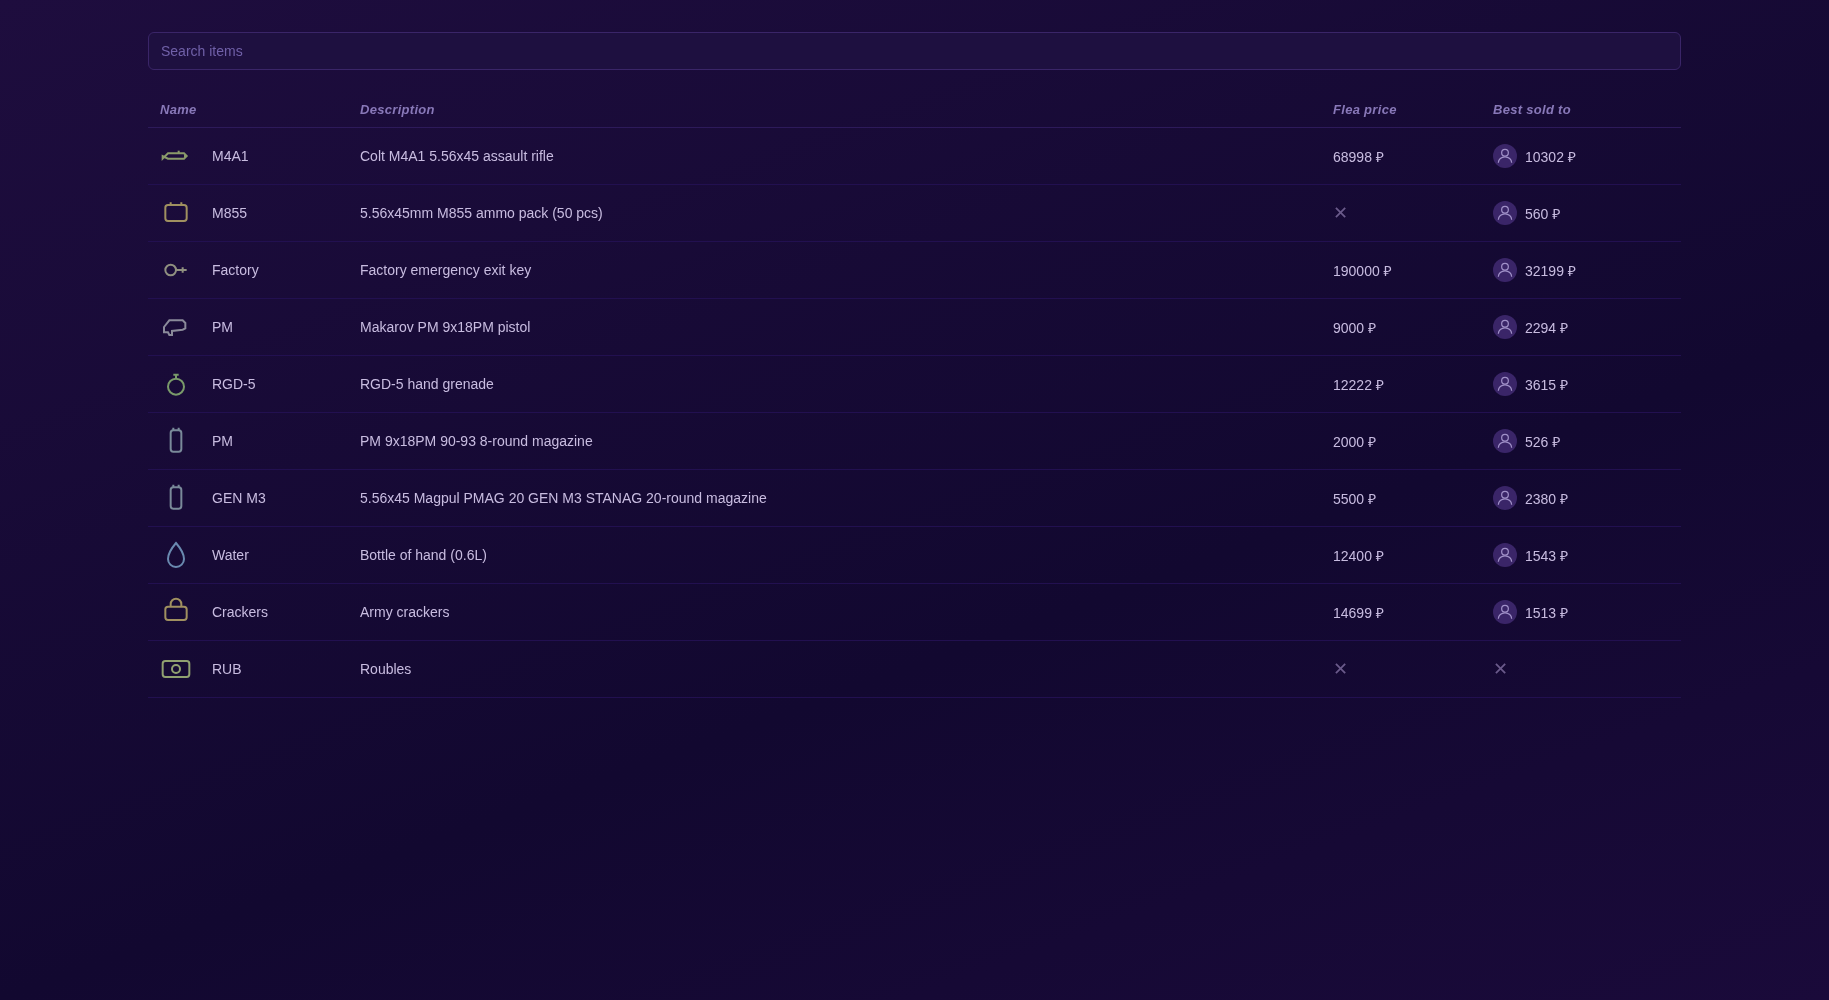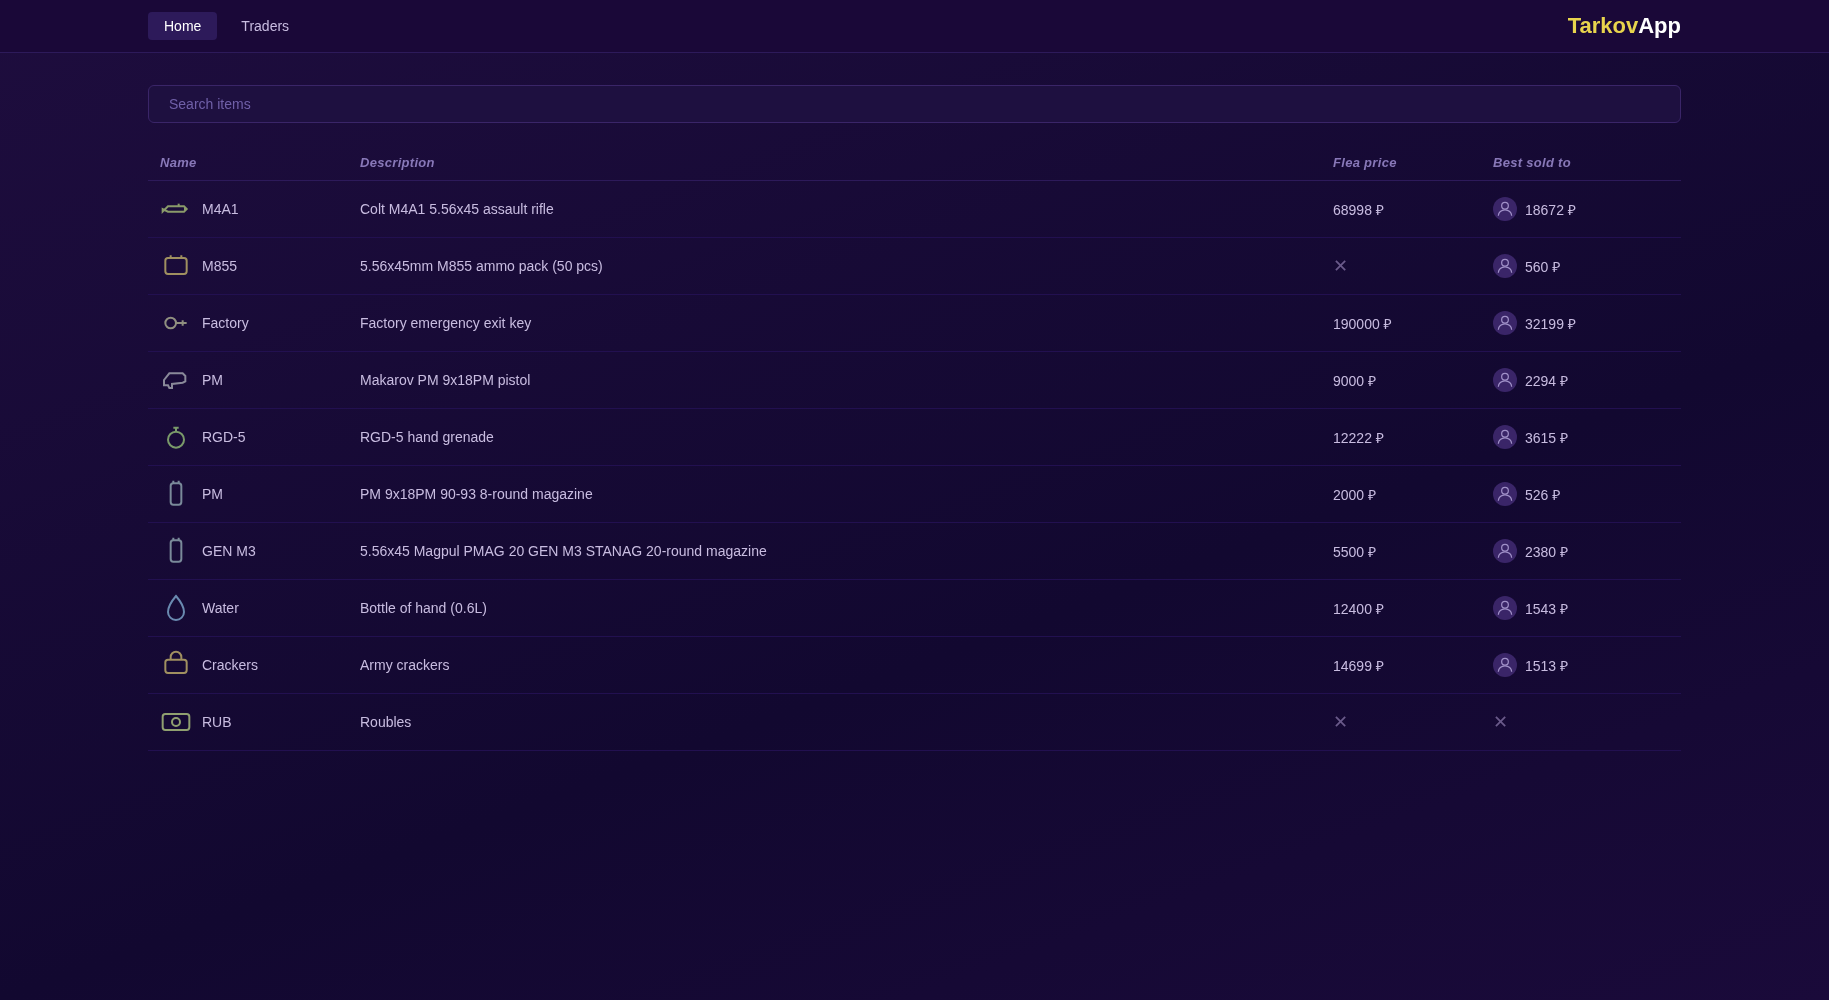--- a/index.html
+++ b/index.html
@@ -53,21 +53,21 @@
     .main {
       padding: 32px 148px;
     }
 
     
     .search-bar {
       width: 100%;
       background: #1e1040;
       border: 1px solid #3a2568;
       border-radius: 6px;
-      padding: 10px 20px;
+      padding: 10px 12px;
       color: #a090c8;
       font-size: 14px;
       margin-bottom: 24px;
       outline: none;
     }
     .search-bar::placeholder { color: #7060a8; }
 
     
     .items-table {
       width: 100%;
@@ -96,21 +96,21 @@
     .items-table td {
       padding: 12px 12px;
       font-size: 14px;
       color: #c8bce0;
       vertical-align: middle;
     }
 
     .item-name-cell {
       display: flex;
       align-items: center;
-      gap: 10px;
+      gap: 20px;
     }
     .item-icon {
       width: 32px;
       height: 32px;
       display: flex;
       align-items: center;
       justify-content: center;
       font-size: 20px;
       flex-shrink: 0;
     }
@@ -167,29 +167,20 @@
       font-size: 15px;
       font-weight: 600;
       cursor: pointer;
     }
   </style>
 </head>
 <body>
 
 <div class="app-wrapper">
 
-  <nav class="navbar">
-    <div class="nav-links">
-      <button class="nav-link active">Home</button>
-      <button class="nav-link">Traders</button>
-    </div>
-    <div class="brand">
-      <span class="brand-tarkov">Tarkov</span><span class="brand-app">App</span>
-    </div>
-  </nav>
 
   <main class="main">
 
     <input type="text" class="search-bar" placeholder="Search items" style="">
 
     <table class="items-table">
       <thead>
         <tr>
           <th class="col-name">Name</th>
           <th class="col-desc">Description</th>
@@ -214,21 +205,21 @@
             <td>Colt M4A1 5.56x45 assault rifle</td>
             <td class="flea-price">68998 ₽</td>
             <td>
               <div class="sold-to-cell">
                 <div class="trader-icon">
                   <svg viewBox="0 0 24 24" fill="none" stroke="#a090c8" stroke-width="1.5">
                     <circle cx="12" cy="8" r="4"></circle>
                     <path d="M4 20c0-4 3.6-7 8-7s8 3 8 7"></path>
                   </svg>
                 </div>
-                <span>18672 ₽</span>
+                <span>10302 ₽</span>
               </div>
             </td>
           </tr>
           <tr>
             <td>
               <div class="item-name-cell">
                 <div class="item-icon">
                   <svg viewBox="0 0 24 24" fill="none" stroke="#a09060" stroke-width="1.5">
                     <rect x="4" y="6" width="16" height="12" rx="2"></rect>
                     <path d="M8 6V4M16 6V4"></path>

